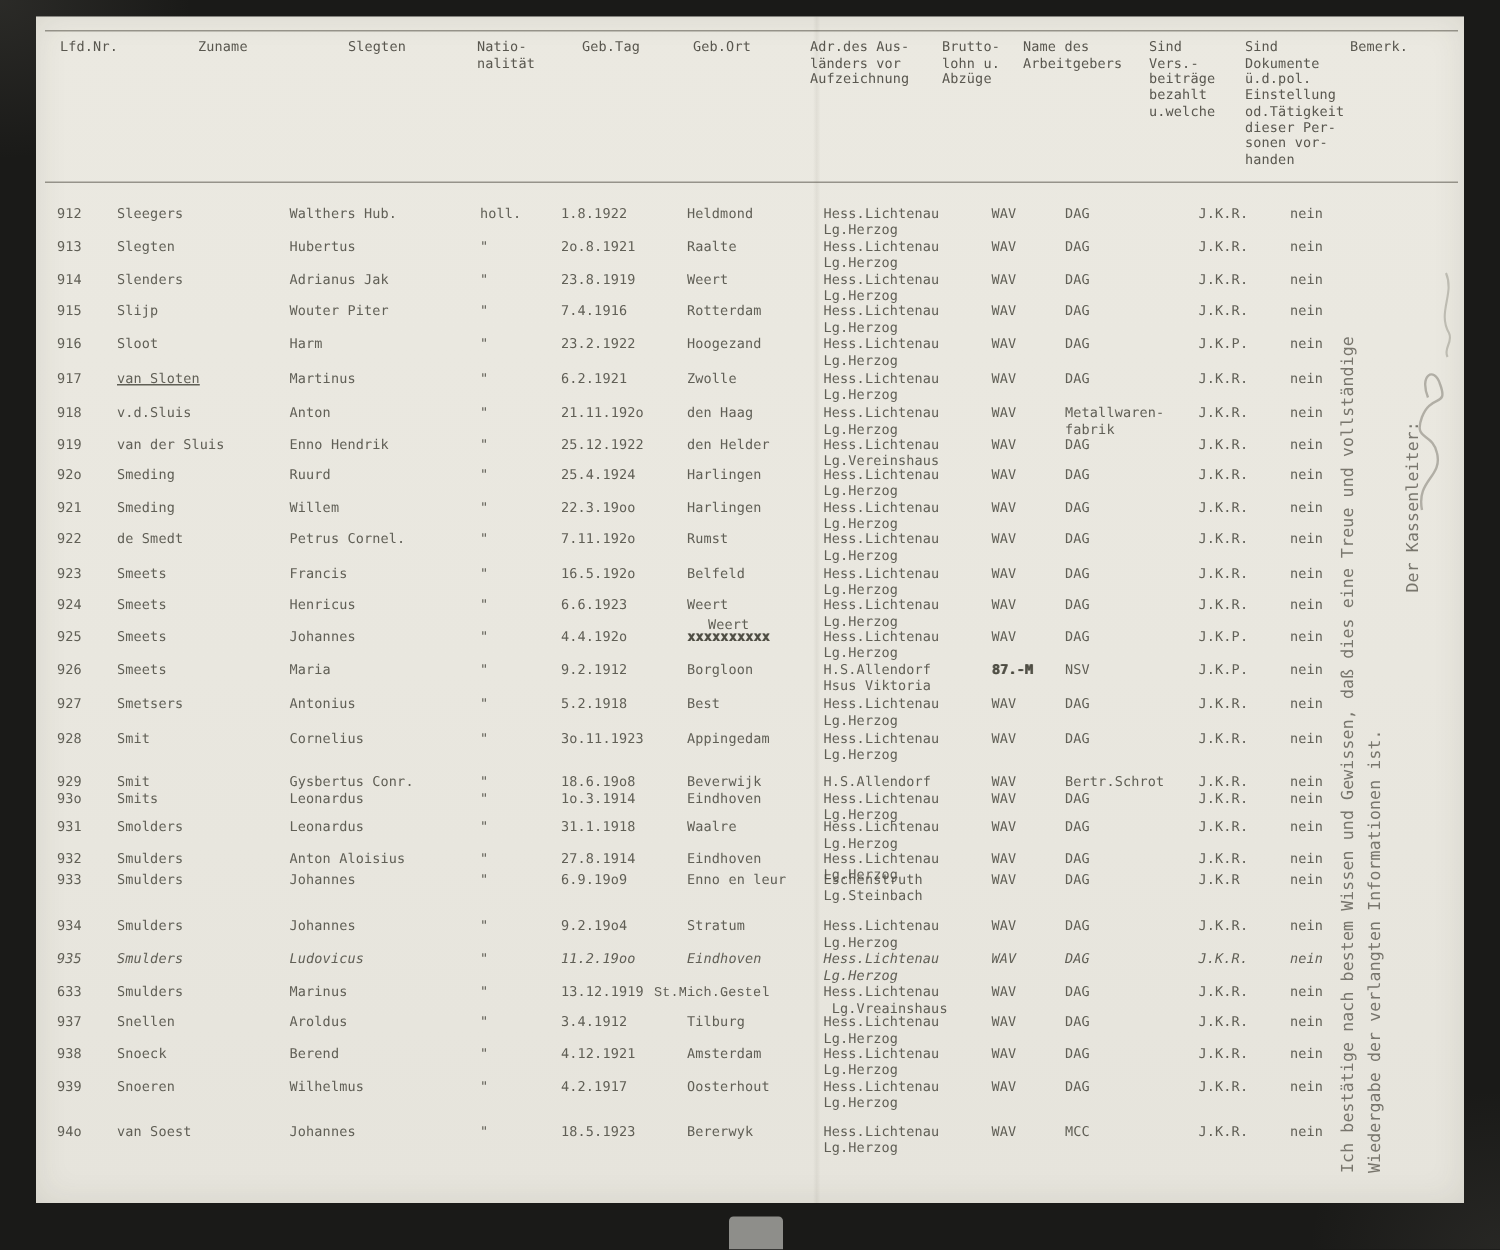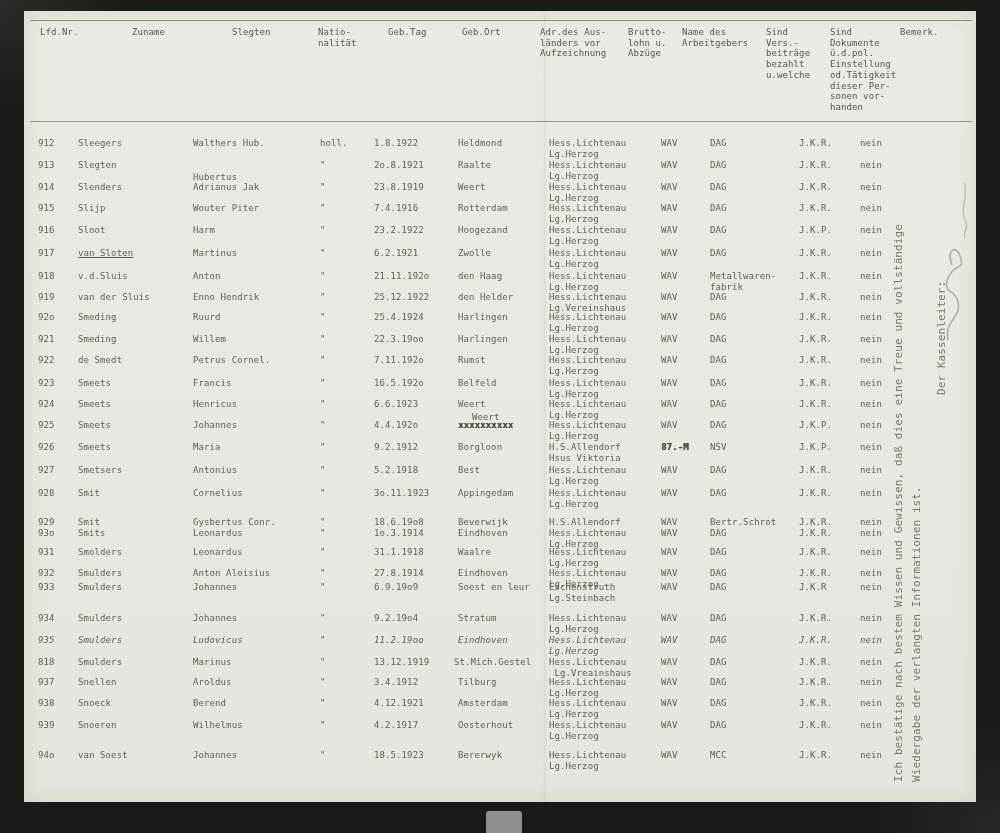--- a/index.html
+++ b/index.html
@@ -95,21 +95,21 @@
       <div class="cell" style="left: 549px; top: 0px;">Hess.Lichtenau
 Lg.Herzog</div>
       <div class="cell" style="left: 661px; top: 0px;">WAV</div>
       <div class="cell" style="left: 710px; top: 0px;">DAG</div>
       <div class="cell" style="left: 799px; top: 0px;">J.K.R.</div>
       <div class="cell" style="left: 860px; top: 0px;">nein</div>
     </div>
     <div class="row" style="top: 160px;">
       <div class="cell" style="left: 38px; top: 0px;">913</div>
       <div class="cell" style="left: 78px; top: 0px;">Slegten</div>
-      <div class="cell" style="left: 193px; top: 12px; text-align: right;">Hubertus</div>
+      <div class="cell" style="left: 193px; top: 0px; text-align: right;">Hubertus</div>
       <div class="cell" style="left: 320px; top: 0px;">"</div>
       <div class="cell" style="left: 374px; top: 0px;">2o.8.1921</div>
       <div class="cell" style="left: 458px; top: 0px;">Raalte</div>
       <div class="cell" style="left: 549px; top: 0px;">Hess.Lichtenau
 Lg.Herzog</div>
       <div class="cell" style="left: 661px; top: 0px;">WAV</div>
       <div class="cell" style="left: 710px; top: 0px;">DAG</div>
       <div class="cell" style="left: 799px; top: 0px;">J.K.R.</div>
       <div class="cell" style="left: 860px; top: 0px;">nein</div>
     </div>
@@ -378,21 +378,21 @@
       <div class="cell" style="left: 710px; top: 0px;">DAG</div>
       <div class="cell" style="left: 799px; top: 0px;">J.K.R.</div>
       <div class="cell" style="left: 860px; top: 0px;">nein</div>
     </div>
     <div class="row" style="top: 582px;">
       <div class="cell" style="left: 38px; top: 0px;">933</div>
       <div class="cell" style="left: 78px; top: 0px;">Smulders</div>
       <div class="cell" style="left: 193px; top: 0px;">Johannes</div>
       <div class="cell" style="left: 320px; top: 0px;">"</div>
       <div class="cell" style="left: 374px; top: 0px;">6.9.19o9</div>
-      <div class="cell" style="left: 458px; top: 0px;">Soest en leur</div>
+      <div class="cell" style="left: 458px; top: 0px;">Enno en leur</div>
       <div class="cell" style="left: 549px; top: 0px;">Eschenstruth
 Lg.Steinbach</div>
       <div class="cell" style="left: 661px; top: 0px;">WAV</div>
       <div class="cell" style="left: 710px; top: 0px;">DAG</div>
       <div class="cell" style="left: 799px; top: 0px;">J.K.R</div>
       <div class="cell" style="left: 860px; top: 0px;">nein</div>
     </div>
     <div class="row" style="top: 613px;">
       <div class="cell" style="left: 38px; top: 0px;">934</div>
       <div class="cell" style="left: 78px; top: 0px;">Smulders</div>
@@ -415,26 +415,26 @@
       <div class="cell" style="left: 374px; top: 0px;">11.2.19oo</div>
       <div class="cell" style="left: 458px; top: 0px;">Eindhoven</div>
       <div class="cell" style="left: 549px; top: 0px;">Hess.Lichtenau
 Lg.Herzog</div>
       <div class="cell" style="left: 661px; top: 0px;">WAV</div>
       <div class="cell" style="left: 710px; top: 0px;">DAG</div>
       <div class="cell" style="left: 799px; top: 0px;">J.K.R.</div>
       <div class="cell" style="left: 860px; top: 0px;">nein</div>
     </div>
     <div class="row" style="top: 657px;">
-      <div class="cell" style="left: 38px; top: 0px;">818</div>
+      <div class="cell" style="left: 38px; top: 0px;">633</div>
       <div class="cell" style="left: 78px; top: 0px;">Smulders</div>
       <div class="cell" style="left: 193px; top: 0px;">Marinus</div>
       <div class="cell" style="left: 320px; top: 0px;">"</div>
       <div class="cell" style="left: 374px; top: 0px;">13.12.1919</div>
-      <div class="cell" style="left: 454px; top: 0px;">St.Mich.Gestel</div>
+      <div class="cell" style="left: 436px; top: 0px; font-family: Liberation Mono, monospace;">St.Mich.Gestel</div>
       <div class="cell" style="left: 549px; top: 0px;">Hess.Lichtenau
  Lg.Vreainshaus</div>
       <div class="cell" style="left: 661px; top: 0px;">WAV</div>
       <div class="cell" style="left: 710px; top: 0px;">DAG</div>
       <div class="cell" style="left: 799px; top: 0px;">J.K.R.</div>
       <div class="cell" style="left: 860px; top: 0px;">nein</div>
     </div>
     <div class="row" style="top: 677px;">
       <div class="cell" style="left: 38px; top: 0px;">937</div>
       <div class="cell" style="left: 78px; top: 0px;">Snellen</div>

